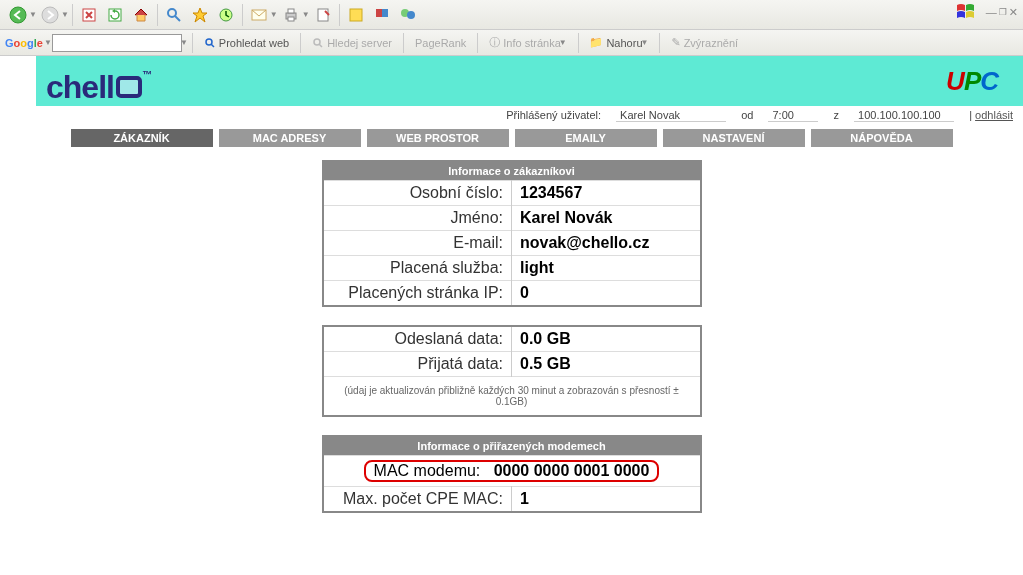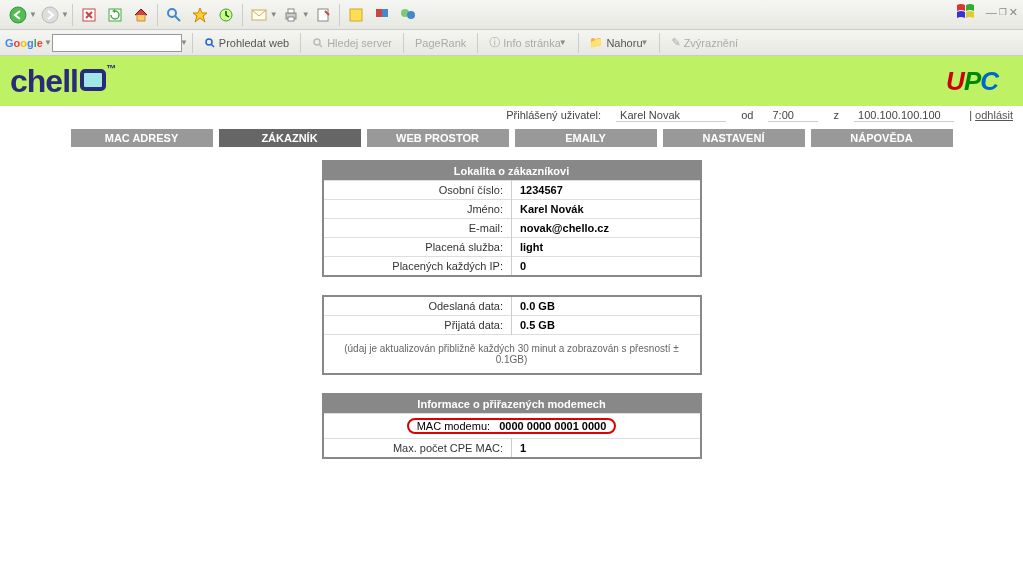--- a/index.html
+++ b/index.html
@@ -17,21 +17,21 @@
 .google-toolbar { background: linear-gradient(#f5f5f2, #e8e8e2); height: 26px; display: flex; align-items: center; padding: 2px 5px; border-bottom: 1px solid #ccc; font-size: 11px; }
 .google-logo { font-weight: bold; font-size: 11px; margin-right: 3px; }
 .google-logo .g1{color:#4285f4}.google-logo .g2{color:#ea4335}.google-logo .g3{color:#fbbc05}.google-logo .g4{color:#4285f4}.google-logo .g5{color:#34a853}.google-logo .g6{color:#ea4335}
 .gt-input { width: 130px; height: 18px; border: 1px solid #999; font-size: 11px; }
 .gt-btn { display: flex; align-items: center; padding: 2px 5px; margin: 2px 2px; cursor: pointer; color: #555; }
 .gt-btn.disabled { color: #aaa; }
 .gt-btn svg, .gt-btn .ico { margin-right: 3px; }
 .gt-sep { width: 1px; height: 20px; background: #ccc; margin: 0 4px; }
 
 
-.chello-header { background: #bef264; height: 50px; position: relative; display: flex; align-items: center; padding-left: 10px; }
+.chello-header { background: #5eead4; height: 50px; position: relative; display: flex; align-items: flex-end; padding-left: 10px; margin-left: 36px; }
 .chello-logo { font-family: Arial; font-size: 32px; font-weight: bold; color: #2a2a7a; letter-spacing: -1px; }
 .chello-logo .o2 { display: inline-block; width: 26px; height: 22px; border: 4px solid #2a2a7a; border-radius: 5px; vertical-align: middle; margin-left: 2px; position: relative; top: -3px; background: #a0e8e8; }
 .tm { font-size: 10px; vertical-align: top; color: #2a2a7a; }
 .upc-logo { position: absolute; right: 25px; top: 10px; font-size: 26px; font-weight: bold; font-style: italic; letter-spacing: -1px; }
 .upc-logo .u{color:#c00}.upc-logo .p{color:#080}.upc-logo .c{color:#06c}
 
 
 .status-bar { text-align: right; padding: 3px 10px; font-size: 11px; color: #444; }
 .status-bar span { margin-left: 12px; }
 .status-bar .val { display: inline-block; border-bottom: 1px solid #ccc; padding: 0 4px; min-width: 50px; text-align: left; }
@@ -39,21 +39,21 @@
 
 
 .tabs { display: flex; justify-content: center; gap: 6px; padding: 4px 0 8px; }
 .tab { background: #999; color: #fff; font-weight: bold; font-size: 11px; padding: 3px 0; width: 142px; text-align: center; cursor: pointer; }
 .tab.active { background: #666; }
 
 
 .content { display: flex; flex-direction: column; align-items: center; gap: 18px; padding-top: 5px; }
 .info-table { border: 2px solid #888; width: 380px; border-collapse: collapse; }
 .info-table .hdr { background: #888; color: #fff; font-weight: bold; text-align: center; padding: 3px; font-size: 11px; }
-.info-table td { padding: 3px 8px; font-size: 11px; }
+.info-table td { padding: 3px 8px; font-size: 16px; }
 .info-table .lbl { text-align: right; width: 50%; color: #333; border-right: 1px solid #ccc; }
 .info-table .val { font-weight: bold; color: #000; }
 .info-table tr { border-top: 1px solid #ddd; }
 .info-table .note { text-align: center; font-size: 10px; color: #666; padding: 8px; }
 .mac-highlight { border: 2px solid #d00; border-radius: 8px; padding: 0 8px; display: inline-block; }
 </style>
 </head>
 <body>
 
 <div class="ie-toolbar">
@@ -217,53 +217,53 @@
   <span class="val" style="width:110px">Karel Novak</span>
   <span>od</span>
   <span class="val">7:00</span>
   <span>z</span>
   <span class="val" style="width:100px">100.100.100.100</span>
   <span>|</span>
   <a href="#">odhlásit</a>
 </div>
 
 <div class="tabs">
+  <div class="tab active">ZÁKAZNÍK</div>
   <div class="tab">MAC ADRESY</div>
-  <div class="tab active">ZÁKAZNÍK</div>
   <div class="tab">WEB PROSTOR</div>
   <div class="tab">EMAILY</div>
   <div class="tab">NASTAVENÍ</div>
   <div class="tab">NÁPOVĚDA</div>
 </div>
 
 <div class="content">
 
   <table class="info-table">
     <tbody>
         <tr>
-          <td colspan="2" class="hdr">Lokalita o zákazníkovi</td>
+          <td colspan="2" class="hdr">Informace o zákazníkovi</td>
         </tr>
     <tr>
           <td class="lbl">Osobní číslo:</td>
           <td class="val">1234567</td>
         </tr>
     <tr>
           <td class="lbl">Jméno:</td>
           <td class="val">Karel Novák</td>
         </tr>
     <tr>
           <td class="lbl">E-mail:</td>
           <td class="val">novak@chello.cz</td>
         </tr>
     <tr>
           <td class="lbl">Placená služba:</td>
           <td class="val">light</td>
         </tr>
     <tr>
-          <td class="lbl">Placených každých IP:</td>
+          <td class="lbl">Placených stránka IP:</td>
           <td class="val">0</td>
         </tr>
   </tbody>
     </table>
 
   <table class="info-table">
     <tbody>
     <tr>
           <td class="lbl">Odeslaná data:</td>
           <td class="val">0.0 GB</td>

